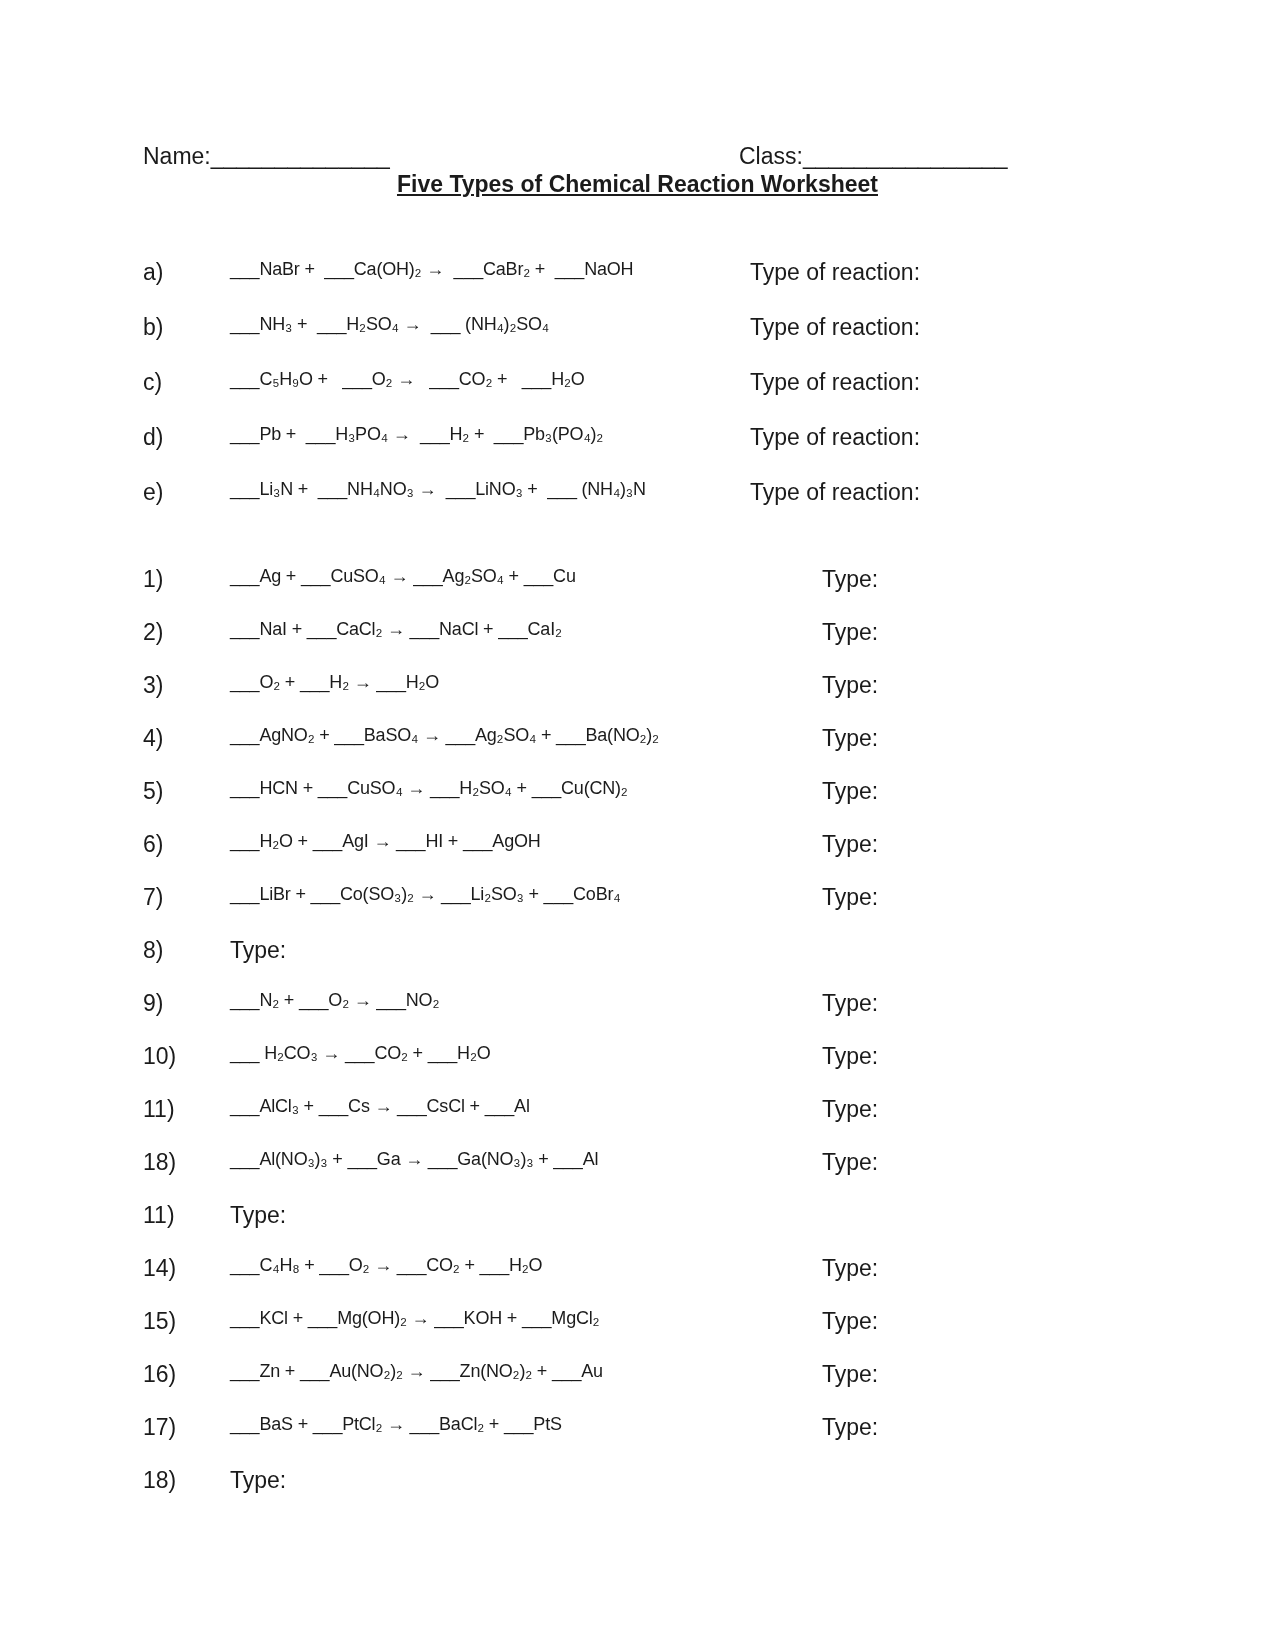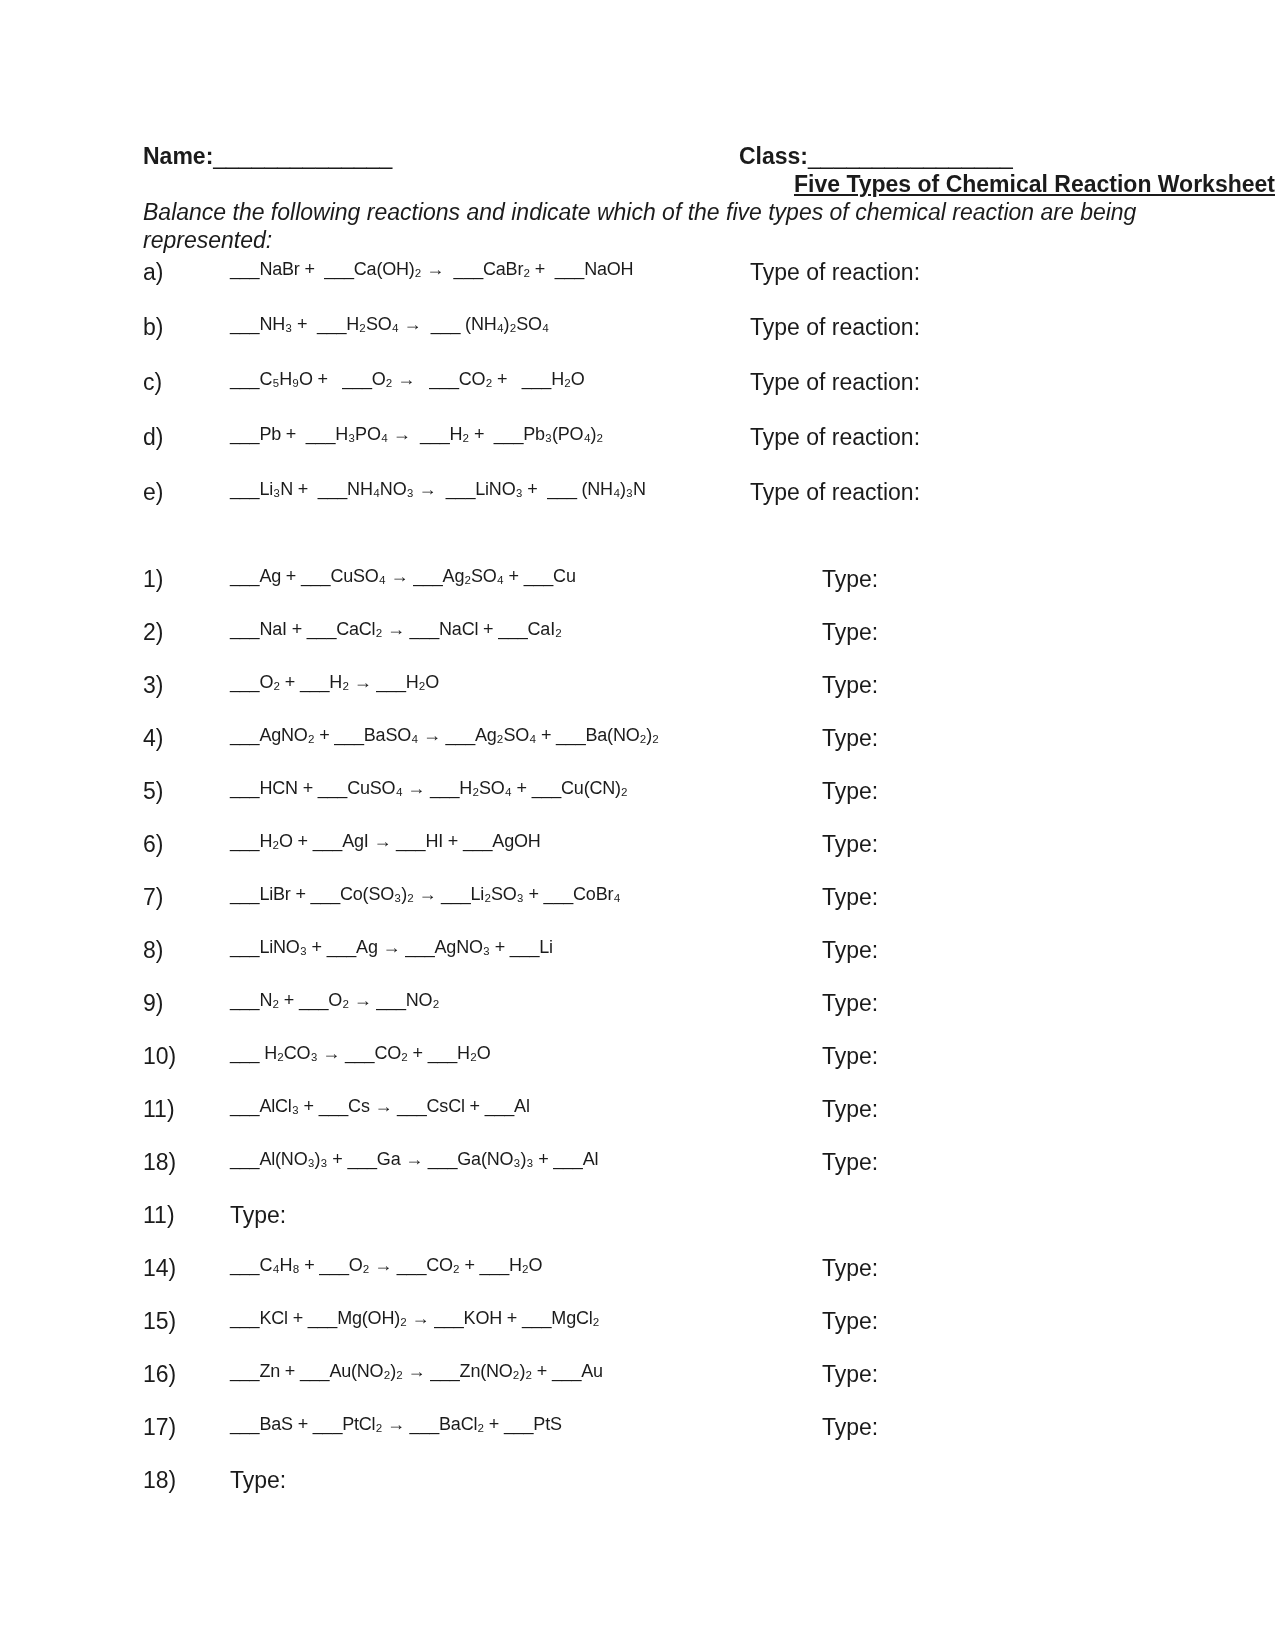--- a/index.html
+++ b/index.html
@@ -5,27 +5,27 @@
   html,body{margin:0;padding:0;background:#ffffff;}
   .page{
     position:relative;
     width:1275px;height:1651px;
     background:#ffffff;
     font-family:"Liberation Sans","DejaVu Sans",sans-serif;
     font-size:23px;
     color:#1b1b1b;
     overflow:hidden;
   }
-  .bold{font-weight:bold;margin-top:36px;}
+  .bold{font-weight:normal;margin-top:36px;}
   .hdr{position:absolute;top:143px;left:143px;right:143px;height:32px;}
   .hdr .name{position:absolute;left:0;top:0;white-space:pre;}
   .hdr .class{position:absolute;left:596px;top:0;white-space:pre;}
   .title{
     position:absolute;top:171px;left:0;width:100%;
-    text-align:right;font-weight:bold;text-decoration:underline;
+    text-align:center;font-weight:bold;text-decoration:underline;
   }
   .instructions{
     position:absolute;top:198px;left:143px;width:1000px;
     font-style:italic;line-height:28px;
   }
   .list{position:absolute;left:143px;}
   .list-lettered{top:259px;}
   .list-numbered{top:566px;}
   .row{display:grid;align-items:start;}
   .list-lettered .row{grid-template-columns:87px 520px auto;height:55px;}
@@ -38,24 +38,20 @@
 
 <div class="page">
 
   <div class="hdr">
     <div class="name"><span class="bold">Name:</span><span>______________</span></div>
     <div class="class"><span class="bold">Class:</span><span>________________</span></div>
   </div>
 
   <div class="title">Five Types of Chemical Reaction Worksheet</div>
 
-  <div class="instructions">
-    <div>Balance the following reactions and indicate which of the five types of chemical reaction are being</div>
-    <div>represented:</div>
-  </div>
 
   <div class="list list-lettered">
 
       <div class="row">
         <span class="itemlabel">a)</span>
         <span class="eq">___NaBr +  ___Ca(OH)₂ →  ___CaBr₂ +  ___NaOH</span>
         <span class="typelabel">Type of reaction:</span>
       </div>
 
       <div class="row">
@@ -122,21 +118,20 @@
       </div>
 
       <div class="row">
         <span class="itemlabel">7)</span>
         <span class="eq">___LiBr + ___Co(SO₃)₂ → ___Li₂SO₃ + ___CoBr₄</span>
         <span class="typelabel">Type:</span>
       </div>
 
       <div class="row">
         <span class="itemlabel">8)</span>
-        <span class="eq">___LiNO₃ + ___Ag → ___AgNO₃ + ___Li</span>
         <span class="typelabel">Type:</span>
       </div>
 
       <div class="row">
         <span class="itemlabel">9)</span>
         <span class="eq">___N₂ + ___O₂ → ___NO₂</span>
         <span class="typelabel">Type:</span>
       </div>
 
       <div class="row">

